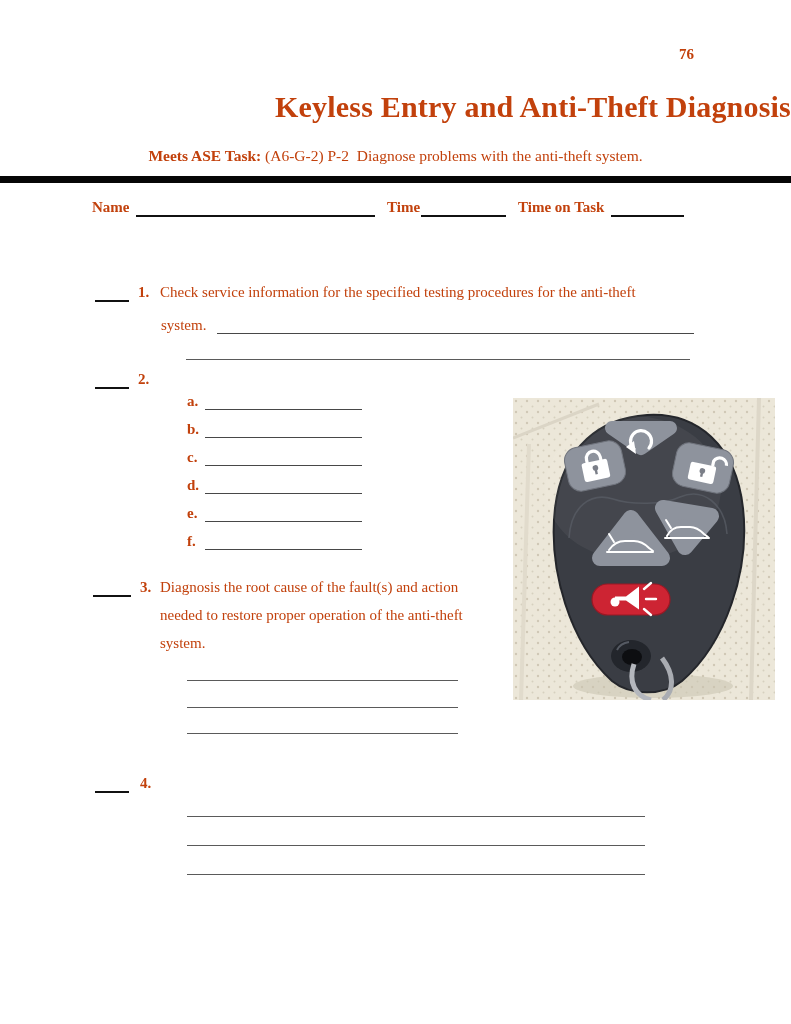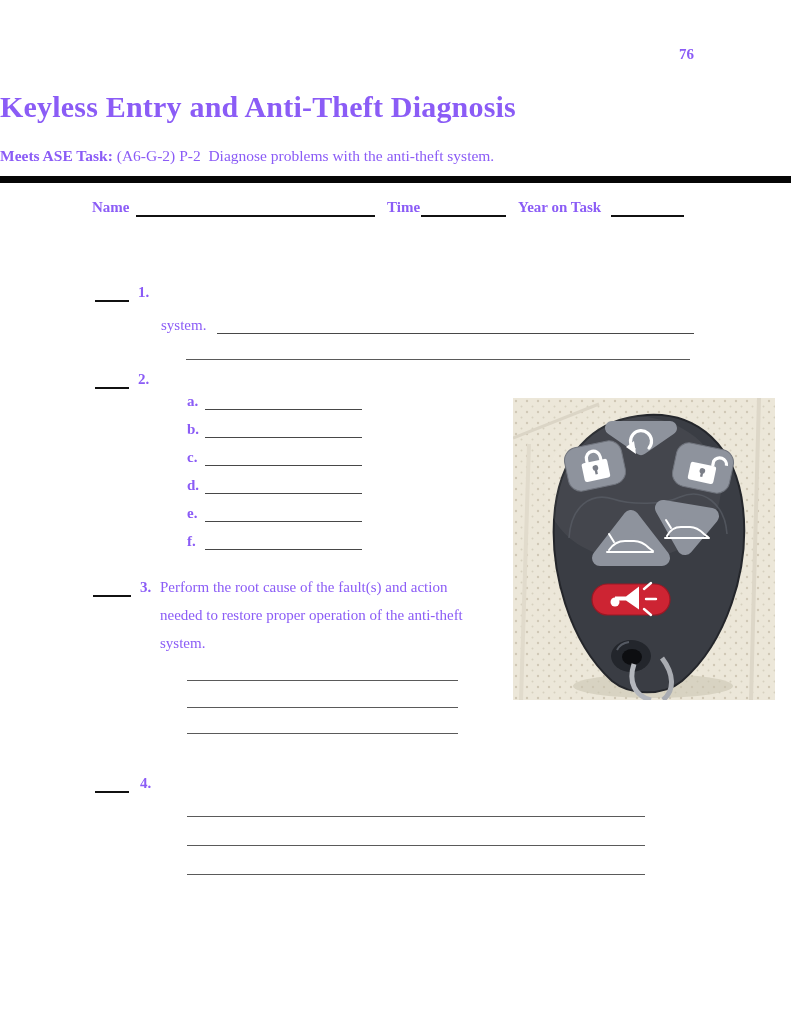--- a/index.html
+++ b/index.html
@@ -1,24 +1,24 @@
 <!DOCTYPE html>
 <html><head>
 <meta charset="utf-8">
 <style>
   html,body { margin:0; padding:0; background:#ffffff; }
   .page {
     position:relative; width:791px; height:1024px; background:#ffffff;
-    font-family:"Liberation Serif", serif; color:#8b5cf6; overflow:hidden;
+    font-family:"Liberation Serif", serif; color:#c2410c; overflow:hidden;
   }
   .abs { position:absolute; }
   .b { font-weight:bold; }
   .page-num { top:46px; left:679px; font-size:15px; }
-  .title { top:90px; left:0; width:100%; text-align:left; font-size:30px; letter-spacing:0.2px; }
-  .ase { top:147px; left:0; width:100%; font-size:15.5px; }
+  .title { top:90px; left:0; width:100%; text-align:right; font-size:30px; letter-spacing:0.2px; }
+  .ase { top:147px; left:0; width:100%; text-align:center; font-size:15.5px; }
   .divider { top:176px; left:0; width:791px; height:7px; background:#060606; }
   .row { position:absolute; left:0; width:100%; height:20px; font-size:15px; }
   .row > span { position:absolute; top:0; white-space:nowrap; }
   .blank { position:absolute; top:0; height:16px; }
   .hb { border-bottom:2px solid #111; }      
   .sb { border-bottom:2px solid #111; }      
   .ab { border-bottom:1.4px solid #474747; } 
   .uline { position:absolute; height:0; border-top:1.5px solid #5a5a5a; }
   .photo { left:513px; top:398px; width:262px; height:302px; }
   .photo svg { display:block; }
@@ -36,28 +36,29 @@
     <span class="b">Meets ASE Task:</span><span>&nbsp;(A6-G-2) P-2&nbsp; Diagnose problems with the anti-theft system.</span>
   </div>
 
   <div class="abs divider"></div>
 
   <div class="row b" style="top:199px">
     <span style="left:92px">Name</span>
     <span class="blank hb" style="left:136px;width:239px"></span>
     <span style="left:387px">Time</span>
     <span class="blank hb" style="left:421px;width:85px"></span>
-    <span style="left:518px">Year on Task</span>
+    <span style="left:518px">Time on Task</span>
     <span class="blank hb" style="left:611px;width:73px"></span>
   </div>
 
 
   <div class="row" style="top:284px">
     <span class="blank sb" style="left:95px;width:34px"></span>
     <span class="b" style="left:138px">1.</span>
+    <span style="left:160px">Check service information for the specified testing procedures for the anti-theft</span>
   </div>
   <div class="row" style="top:317px">
     <span style="left:161px">system.</span>
     <span class="blank ab" style="left:217px;width:477px"></span>
   </div>
   <div class="uline" style="top:359px;left:186px;width:504px"></div>
 
   <div class="row" style="top:371px">
     <span class="blank sb" style="left:95px;width:34px"></span>
     <span class="b" style="left:138px">2.</span>
@@ -152,21 +153,21 @@
       <ellipse cx="119" cy="259" rx="10" ry="8" fill="#0d0e11"></ellipse>
       <path d="M104,252 a16,13 0 0 1 12,-8" stroke="#555a63" stroke-width="2" fill="none"></path>
       <path d="M121,266 C115,284 122,298 138,302" stroke="#b4b7bd" stroke-width="5" fill="none"></path>
       <path d="M149,260 C161,276 162,292 150,302" stroke="#a9acb2" stroke-width="5" fill="none"></path>
     </svg>
   </div>
 
   <div class="row" style="top:579px">
     <span class="blank sb" style="left:93px;width:38px"></span>
     <span class="b" style="left:140px">3.</span>
-    <span style="left:160px">Perform the root cause of the fault(s) and action</span>
+    <span style="left:160px">Diagnosis the root cause of the fault(s) and action</span>
   </div>
   <div class="row" style="top:607px">
     <span style="left:160px">needed to restore proper operation of the anti-theft</span>
   </div>
   <div class="row" style="top:635px">
     <span style="left:160px">system.</span>
   </div>
   <div class="uline" style="top:680px;left:187px;width:271px"></div>
   <div class="uline" style="top:707px;left:187px;width:271px"></div>
   <div class="uline" style="top:733px;left:187px;width:271px"></div>

